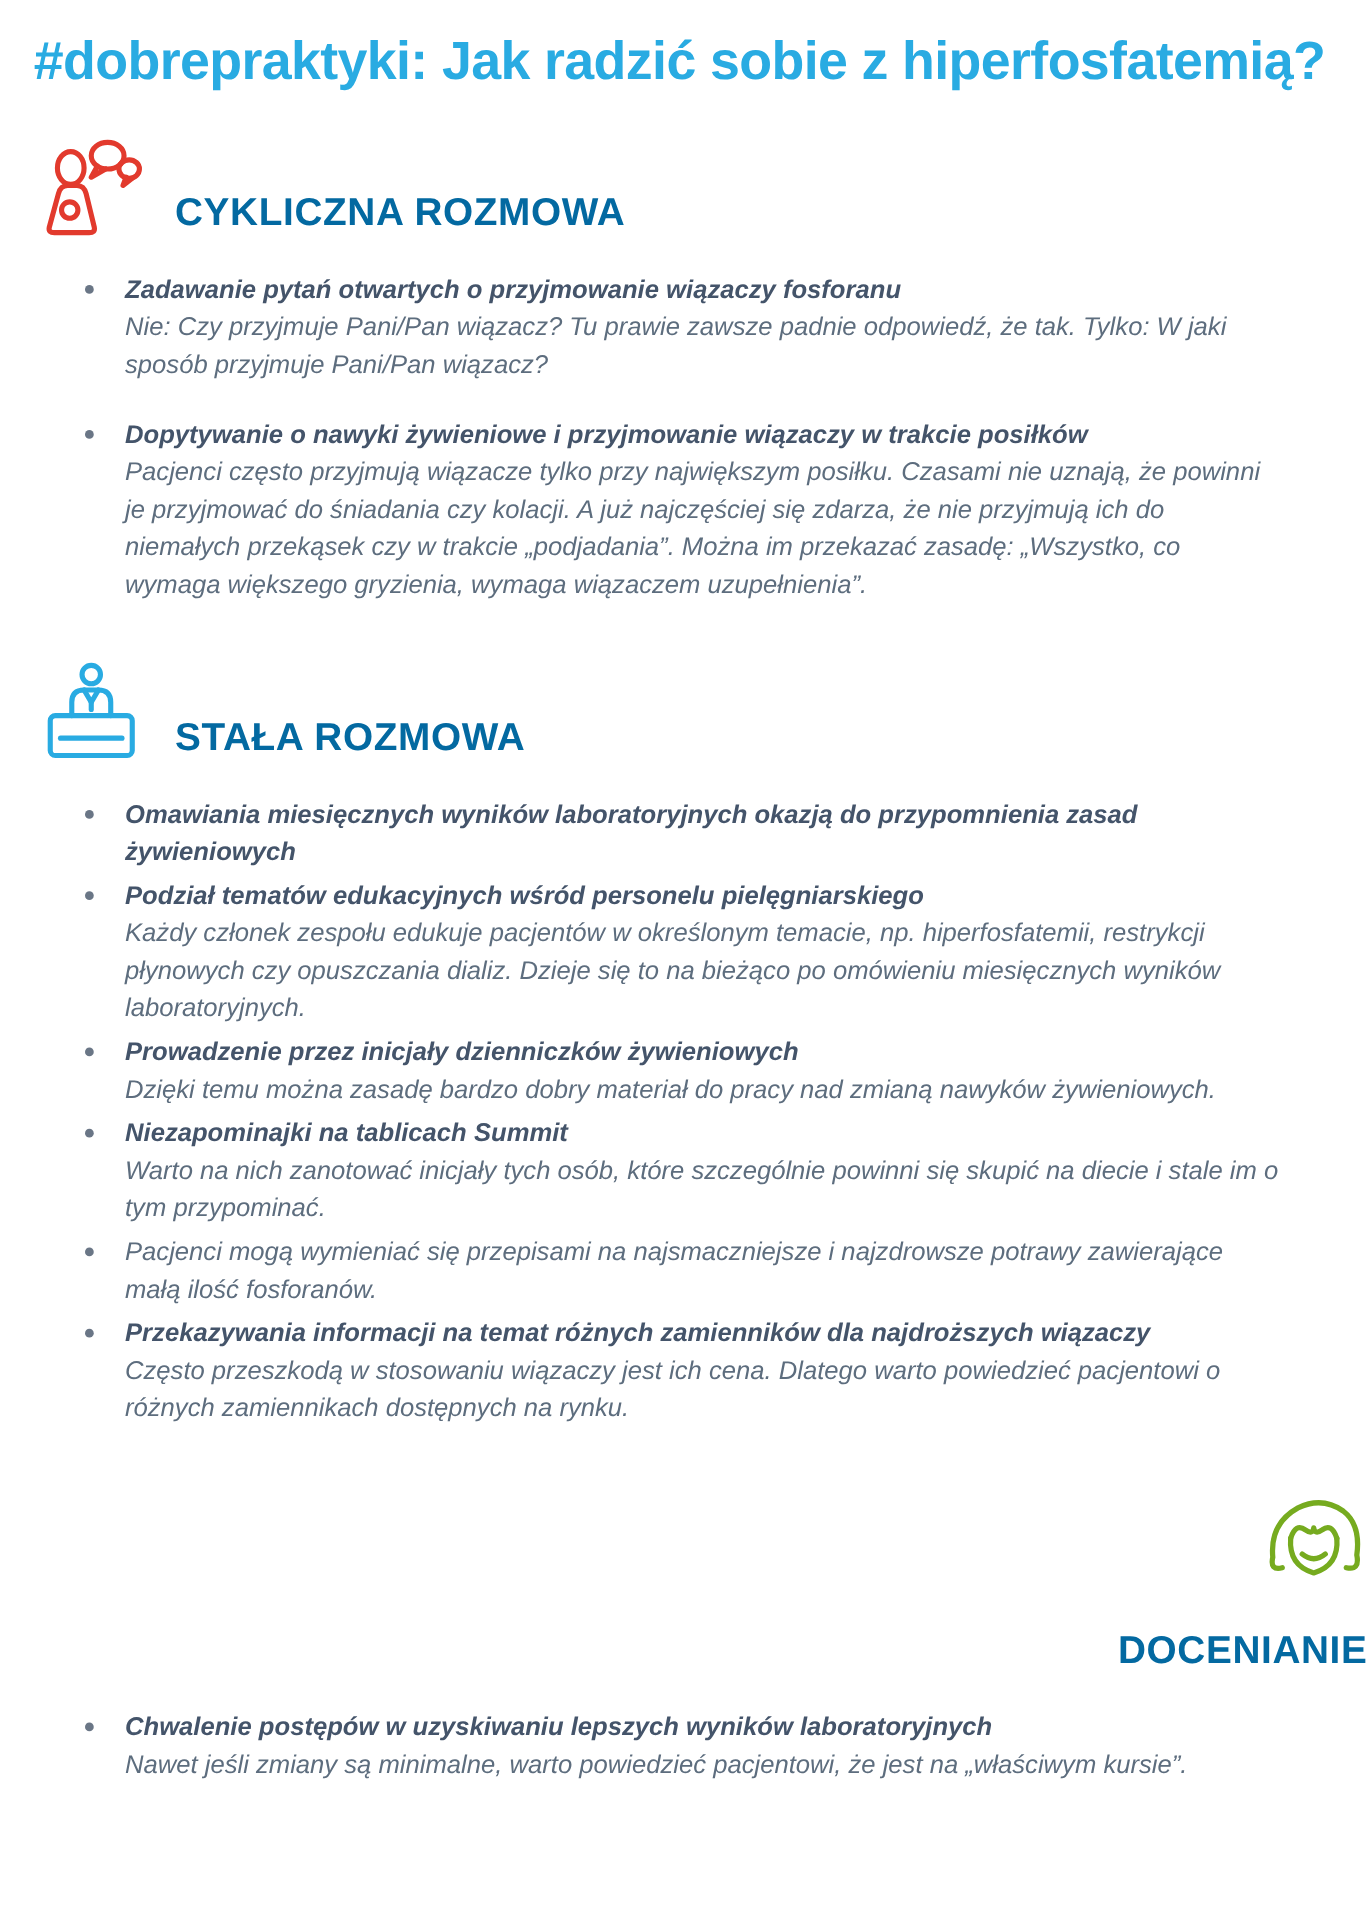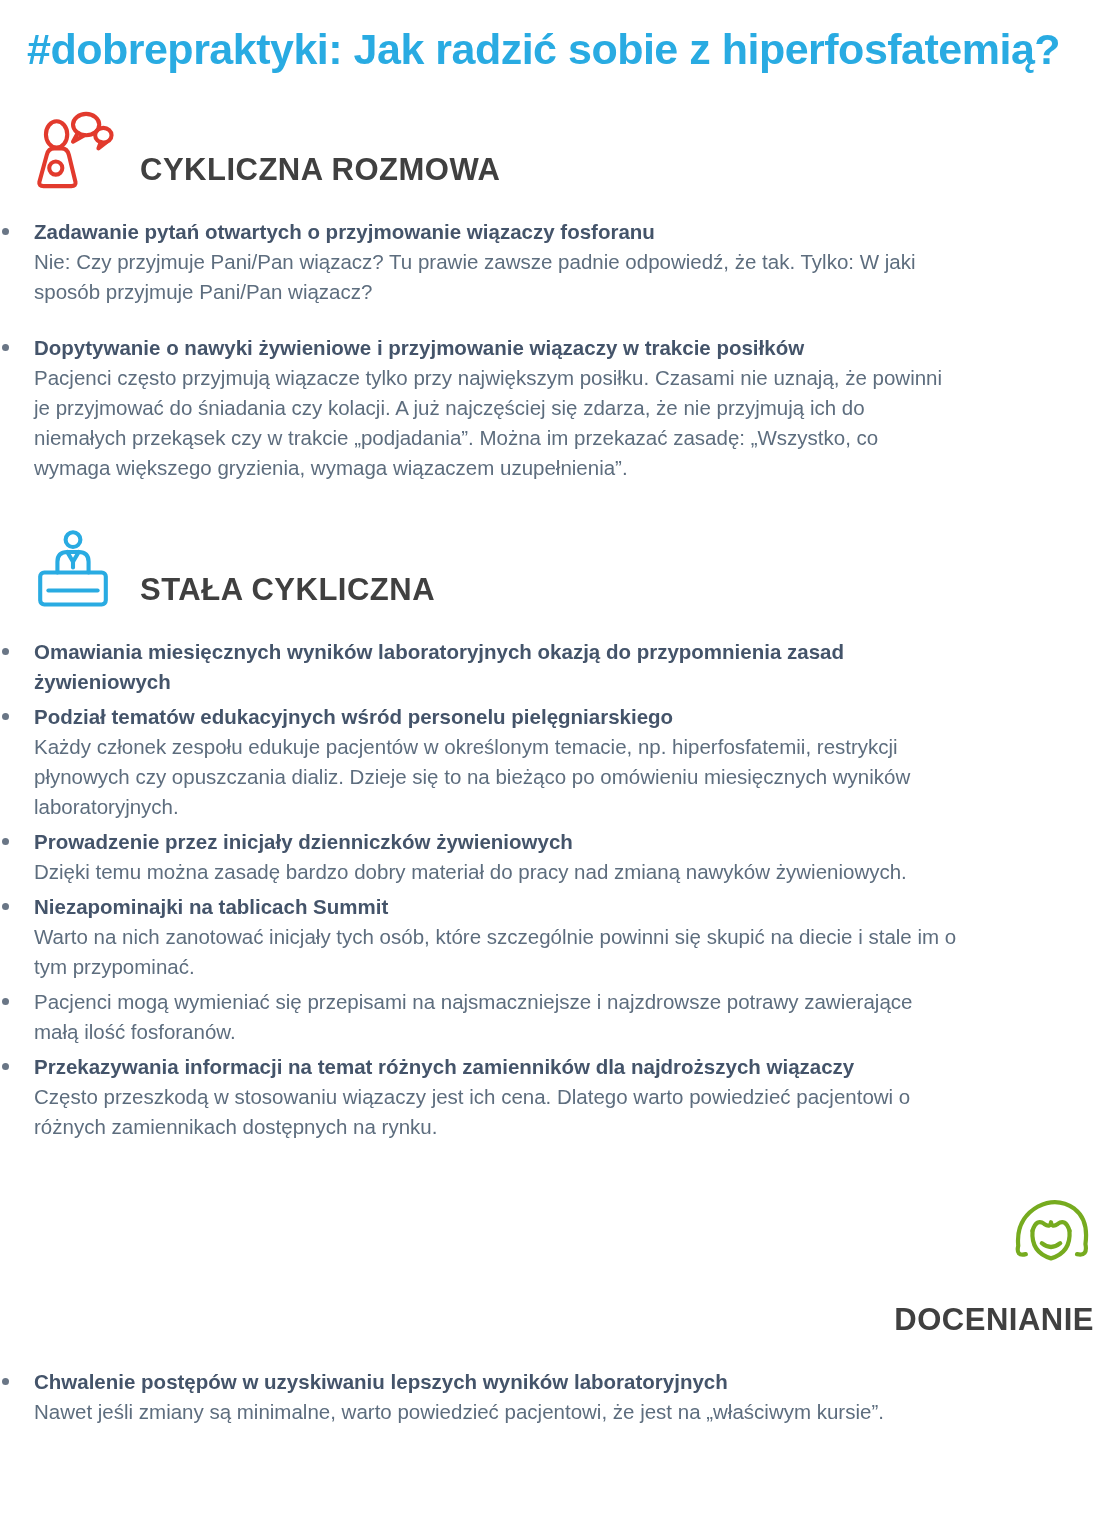--- a/index.html
+++ b/index.html
@@ -25,34 +25,36 @@
   .section-header {
     display: flex;
     align-items: flex-end;
     margin-left: 32px;
     gap: 26px;
   }
   .section-header .icon-wrap { flex: 0 0 auto; line-height: 0; }
   .section-heading {
     font-size: 31px;
     font-weight: 700;
-    color: #404040;
+    color: #0369a1;
     letter-spacing: 0.5px;
     padding-bottom: 3px;
     white-space: nowrap;
   }
 
   .sec-1 .section-header { margin-top: 36px; }
   .sec-2 .section-header { margin-top: 46px; }
   .sec-3 .section-header { margin-top: 50px; flex-direction: column; }
 
   ul.bullets {
     list-style: none;
     margin-top: 26px;
+    padding-left: 66px;
     padding-right: 60px;
+    font-style: italic;
   }
   ul.bullets li {
     position: relative;
     padding-left: 34px;
     max-width: 960px;
   }
   ul.bullets li .dot {
     position: absolute;
     left: 2px;
     top: 11px;
@@ -120,21 +122,21 @@
       <span class="icon-wrap">
         <svg width="82" height="82" viewBox="0 0 100 100" fill="none" stroke="#29abe2" stroke-width="5" stroke-linecap="round" stroke-linejoin="round">
           <circle cx="50" cy="13" r="9"></circle>
           <path d="M31 53 L31 40 Q31 28 43 28 L57 28 Q69 28 69 40 L69 53"></path>
           <path d="M43 28 L50 40 L57 28"></path>
           <path d="M50 40 L50 47"></path>
           <rect x="10" y="53" width="80" height="39" rx="5"></rect>
           <path d="M20 75 L80 75"></path>
         </svg>
       </span>
-      <h2 class="section-heading">STAŁA CYKLICZNA</h2>
+      <h2 class="section-heading">STAŁA ROZMOWA</h2>
     </div>
     <ul class="bullets">
       <li>
         <span class="dot"></span>
         <div class="item-title">Omawiania miesięcznych wyników laboratoryjnych okazją do przypomnienia zasad żywieniowych</div>
       </li>
       <li>
         <span class="dot"></span>
         <div class="item-title">Podział tematów edukacyjnych wśród personelu pielęgniarskiego</div>
         <div class="item-body">Każdy członek zespołu edukuje pacjentów w określonym temacie, np. hiperfosfatemii, restrykcji płynowych czy opuszczania dializ. Dzieje się to na bieżąco po omówieniu miesięcznych wyników laboratoryjnych.</div>

